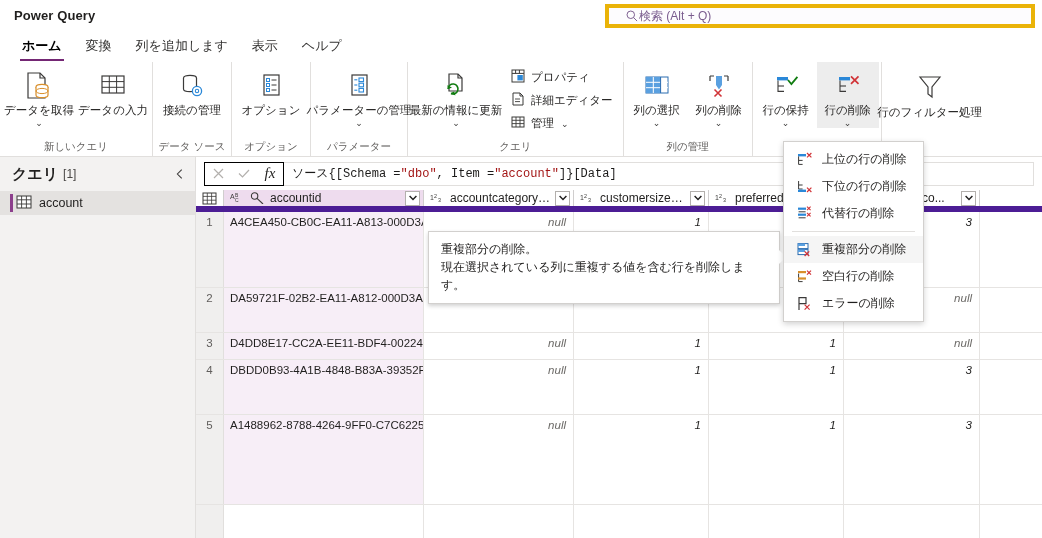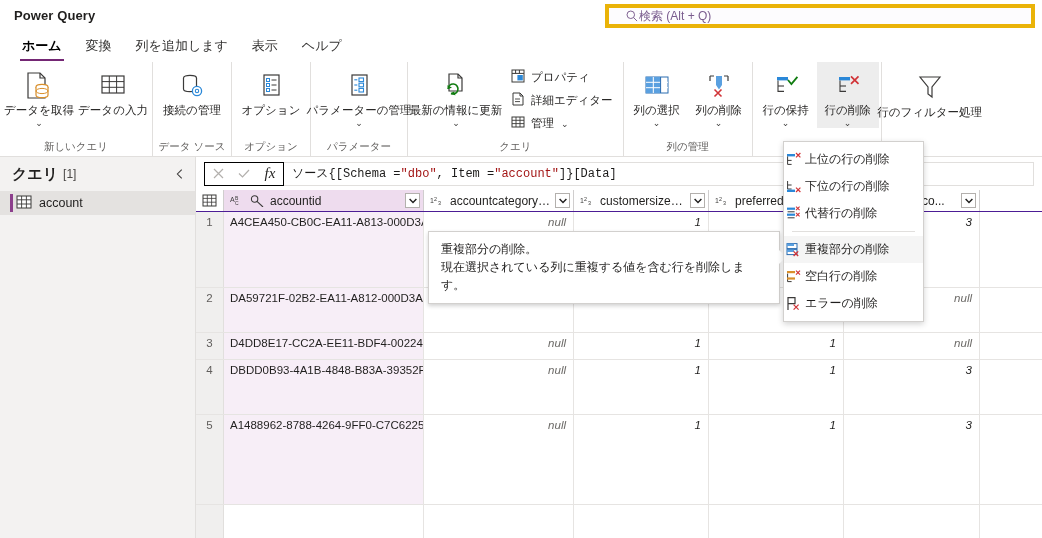--- a/index.html
+++ b/index.html
@@ -118,21 +118,21 @@
     font-family: "Liberation Mono", "DejaVu Sans Mono", monospace; font-size: 12px;
     white-space: nowrap; overflow: hidden;
   }
   .fx-input .str { color: #a31515; }
 
   
   .grid {
     position: absolute; left: 196px; top: 190px; width: 846px; height: 348px;
     background: #ffffff; overflow: hidden;
   }
-  .ghead { display: flex; height: 22px; border-bottom: 1px solid #4c1d95; }
+  .ghead { display: flex; height: 22px; border-bottom: 6px solid #4c1d95; }
   .gh-corner {
     width: 28px; flex: none; background: #ffffff;
     display: flex; align-items: center; justify-content: center;
     border-right: 1px solid #d0cece;
   }
   .gh-cell {
     display: flex; align-items: center; gap: 4px; padding-left: 6px;
     border-right: 1px solid #d0cece; background: #ffffff;
     font-size: 12px; color: #201f1e; white-space: nowrap; overflow: hidden;
     position: relative;
@@ -178,21 +178,21 @@
     border-left: 7px solid #ffffff;
   }
 
   
   .menu {
     position: absolute; left: 783px; top: 141px; width: 141px;
     background: #ffffff; border: 1px solid #d2d0ce;
     box-shadow: 0 2px 6px rgba(0,0,0,.18); padding: 4px 0; z-index: 50;
   }
   .mi {
-    display: flex; align-items: center; gap: 3px; height: 27px; padding-left: 1px;
+    display: flex; align-items: center; gap: 9px; height: 27px; padding-left: 12px;
     font-size: 12px; color: #201f1e; white-space: nowrap; cursor: default;
   }
   .mi.hover { background: #f5f5f5; }
   .mi .mlbl { line-height: 27px; }
   .msep { height: 1px; background: #e1dfdd; margin: 4px 8px; }
   .mi .mico { width: 17px; height: 17px; flex: none; display: flex; align-items: center; justify-content: center; }
 </style>
 </head>
 <body>
 

